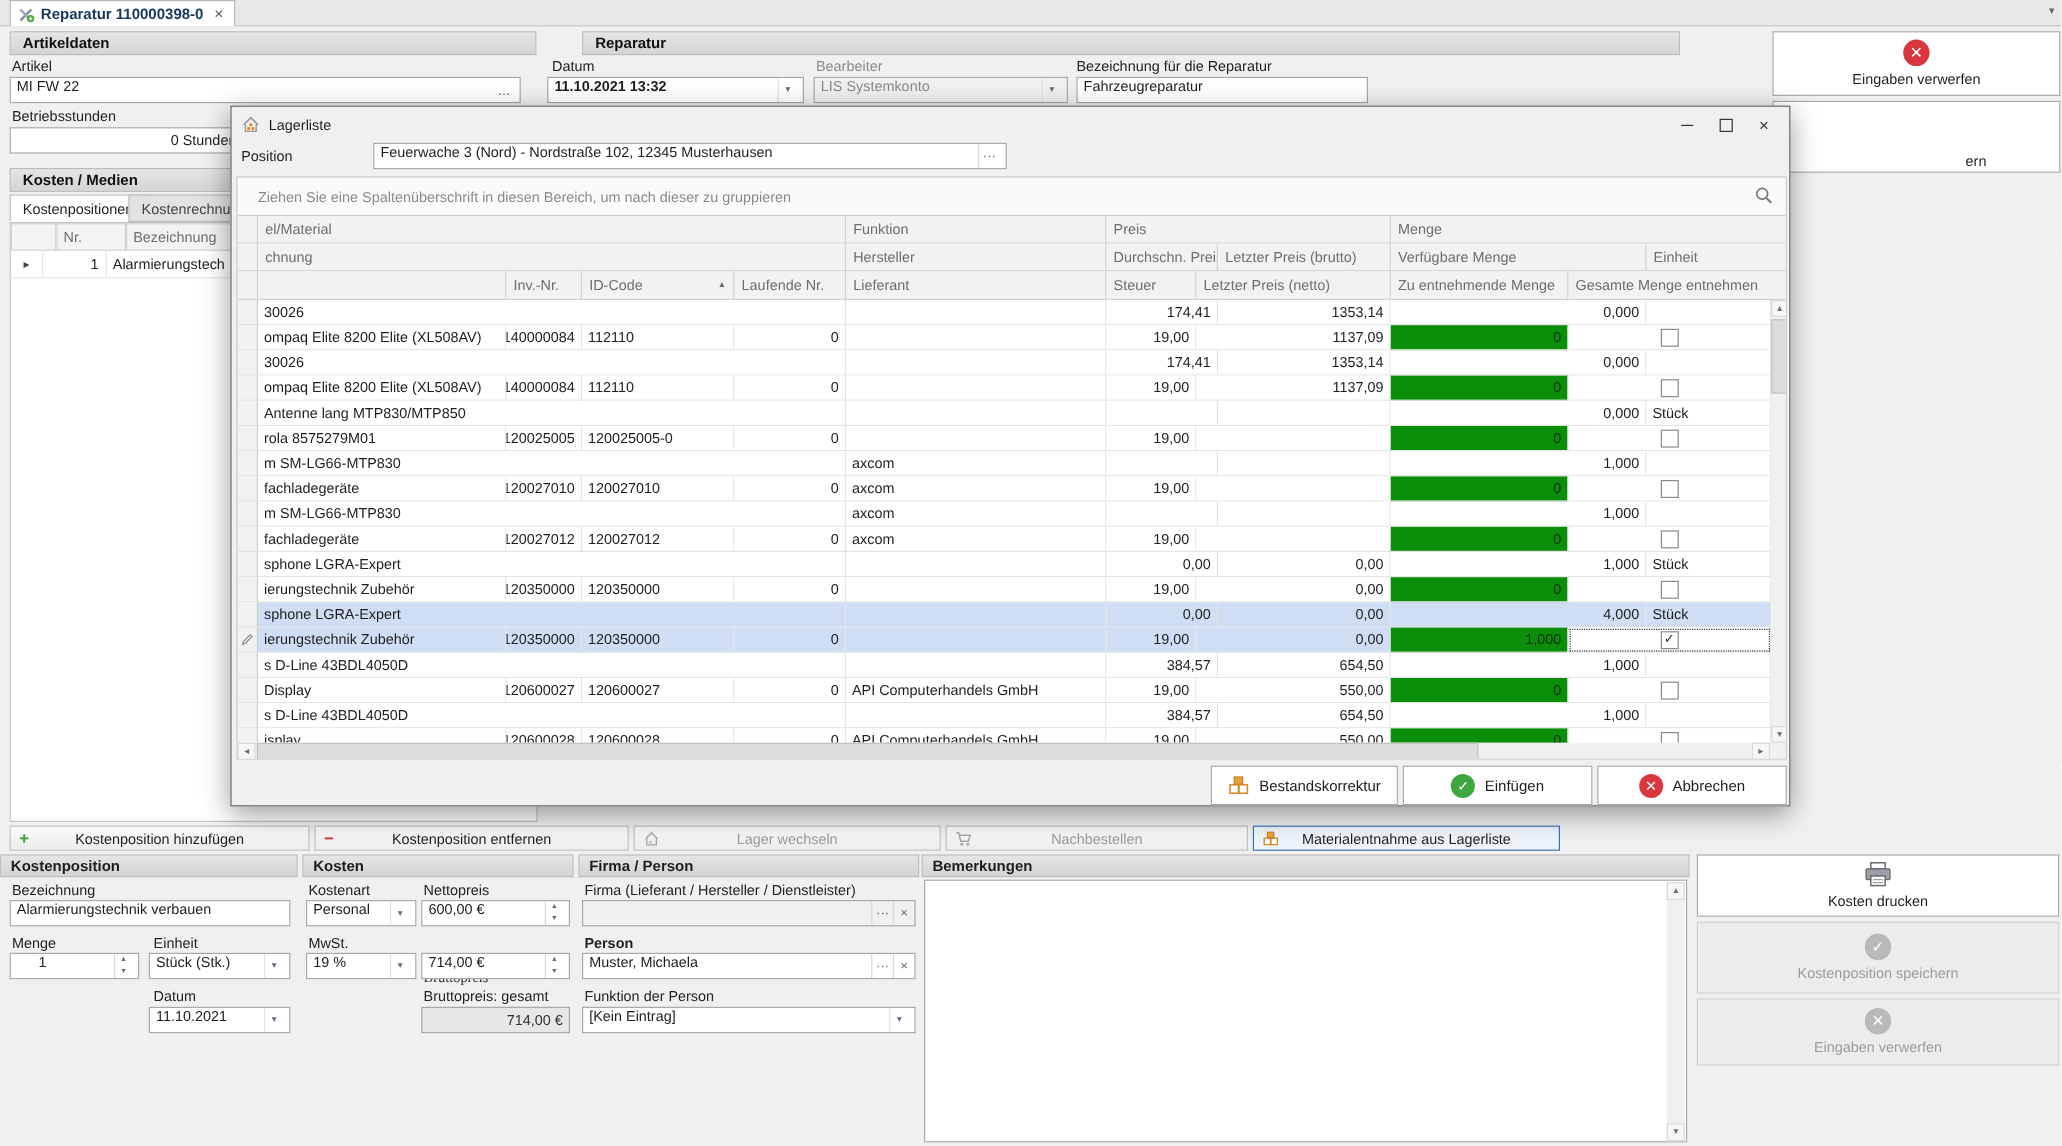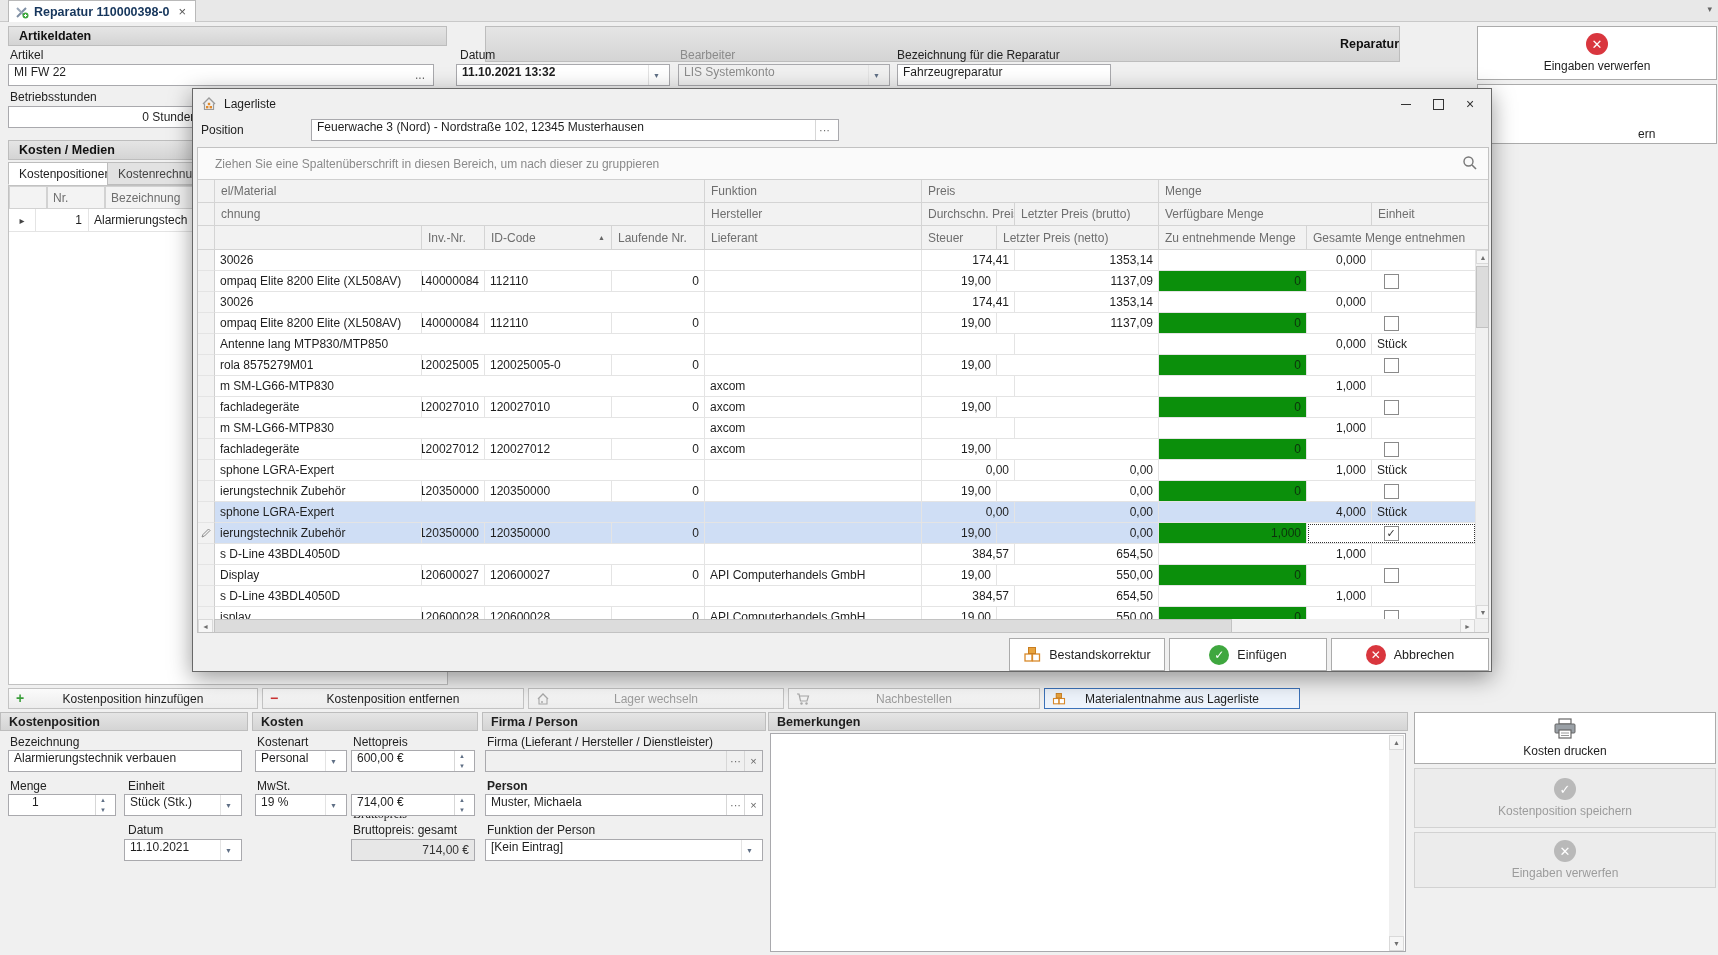--- a/index.html
+++ b/index.html
@@ -96,35 +96,35 @@
   <div class="abs lbl" style="left:10px;top:48px;">Artikel</div>
   <div class="abs fld" style="left:8px;top:64px;width:426px;height:22px;">
     <span class="grow">MI FW 22</span>
     <span class="dots">...</span>
   </div>
   <div class="abs lbl" style="left:10px;top:90px;">Betriebsstunden</div>
   <div class="abs fld" style="left:8px;top:106px;width:439px;height:22px;padding:0;">
     <span class="abs" style="left:0;top:3px;width:188px;text-align:right;">0 Stunden</span>
   </div>
 
-  <div class="abs grouphdr" style="left:485px;top:26px;width:915px;height:36px;justify-content:flex-end;">
+  <div class="abs grouphdr" style="left:485px;top:26px;width:915px;height:20px;">
     <span>Reparatur</span>
   </div>
   <div class="abs lbl" style="left:460px;top:48px;">Datum</div>
   <div class="abs lbl dis" style="left:680px;top:48px;">Bearbeiter</div>
   <div class="abs lbl" style="left:897px;top:48px;">Bezeichnung für die Reparatur</div>
   <div class="abs fld" style="left:456px;top:64px;width:214px;height:22px;">
     <span class="grow" style="font-weight:bold;">11.10.2021 13:32</span>
     <span class="combo-arr">▼</span>
   </div>
   <div class="abs fld dis" style="left:678px;top:64px;width:212px;height:22px;text-align:center;">
     <span class="grow">LIS Systemkonto</span>
     <span class="combo-arr">▼</span>
   </div>
-  <div class="abs fld" style="left:897px;top:64px;width:214px;height:22px;">
+  <div class="abs fld" style="left:897px;top:64px;width:243px;height:22px;">
     <span class="grow">Fahrzeugreparatur</span>
   </div>
 
   <div class="abs bigbtn" style="left:1477px;top:26px;width:240px;height:54px;">
     <span class="circle red">✕</span>
     <span>Eingaben verwerfen</span>
   </div>
   <div class="abs bigbtn" style="left:1477px;top:84px;width:240px;height:60px;">
     <span class="abs" style="left:160px;top:42px;">ern</span>
   </div>

